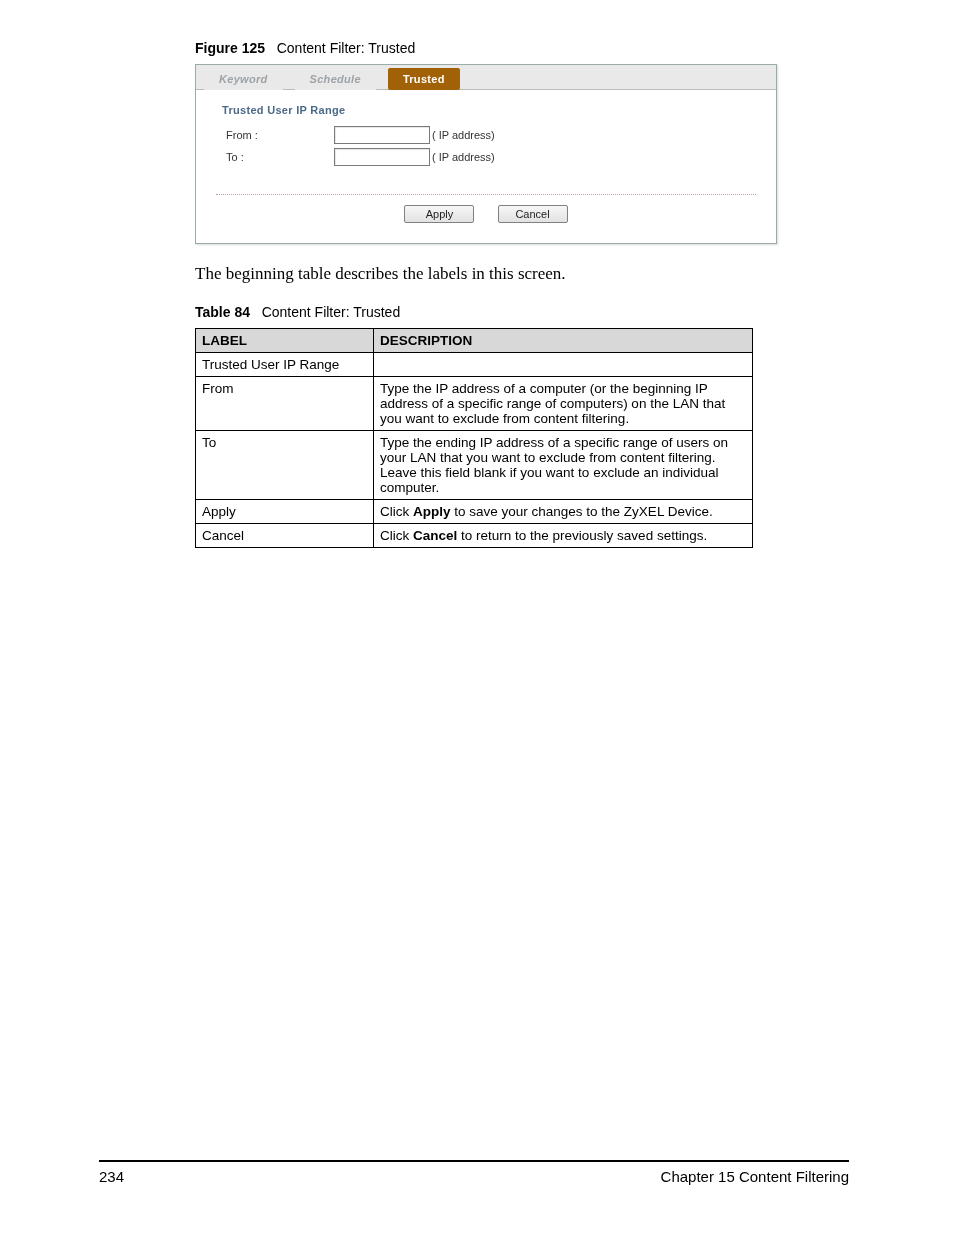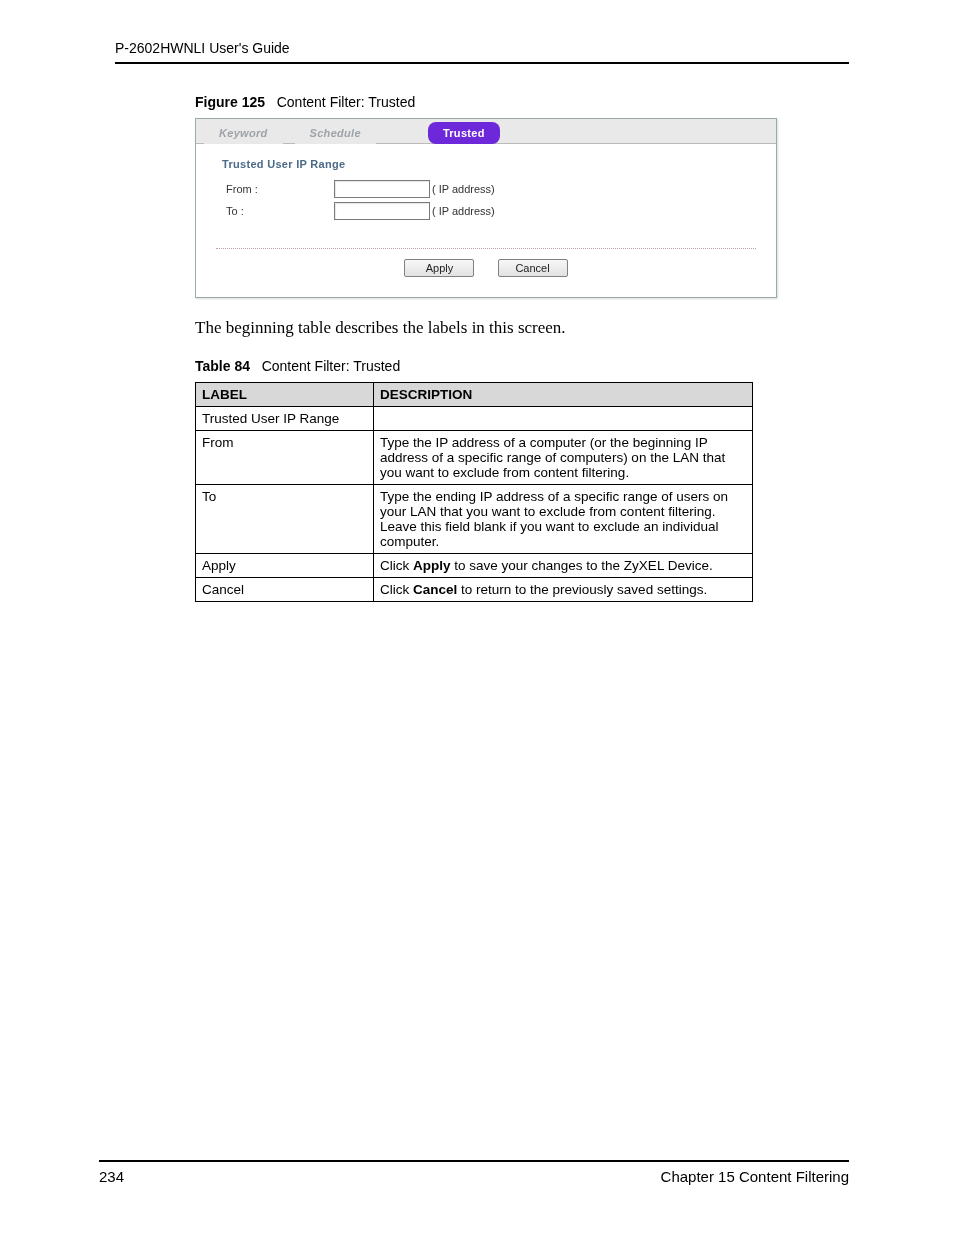--- a/index.html
+++ b/index.html
@@ -51,26 +51,25 @@
     color: #9ea3a8;
     background: #e9e9e9;
     border: 1px solid transparent;
     position: relative;
     top: 1px;
     font-weight: bold;
     font-style: italic;
     letter-spacing: 0.3px;
   }
   .tab.active {
-    background: #6d28d9;
+    background: #a16207;
     color: #fff;
-    border-radius: 8px;
+    border-radius: 2px;
     font-style: normal;
     font-weight: bold;
-    margin-left: 40px;
   }
   .tab-body {
     background: #fff;
     padding: 10px 20px 20px 20px;
     font-family: Verdana, Geneva, sans-serif;
     font-size: 11px;
   }
   .section-title {
     color: #4a6a88;
     font-weight: bold;
@@ -152,21 +151,20 @@
     padding-top: 6px;
     display: flex;
     justify-content: space-between;
   }
 </style>
 </head>
 <body>
 
 <div class="page">
 
-  <div class="top-header">P-2602HWNLI User's Guide</div>
 
   <p class="figure-caption">
     <b>Figure 125</b>&nbsp;&nbsp;&nbsp;<span>Content Filter: Trusted</span>
   </p>
 
   <div class="figure-box">
     <div class="tabs">
       <div class="tab">Keyword</div>
       <div class="tab">Schedule</div>
       <div class="tab active">Trusted</div>

